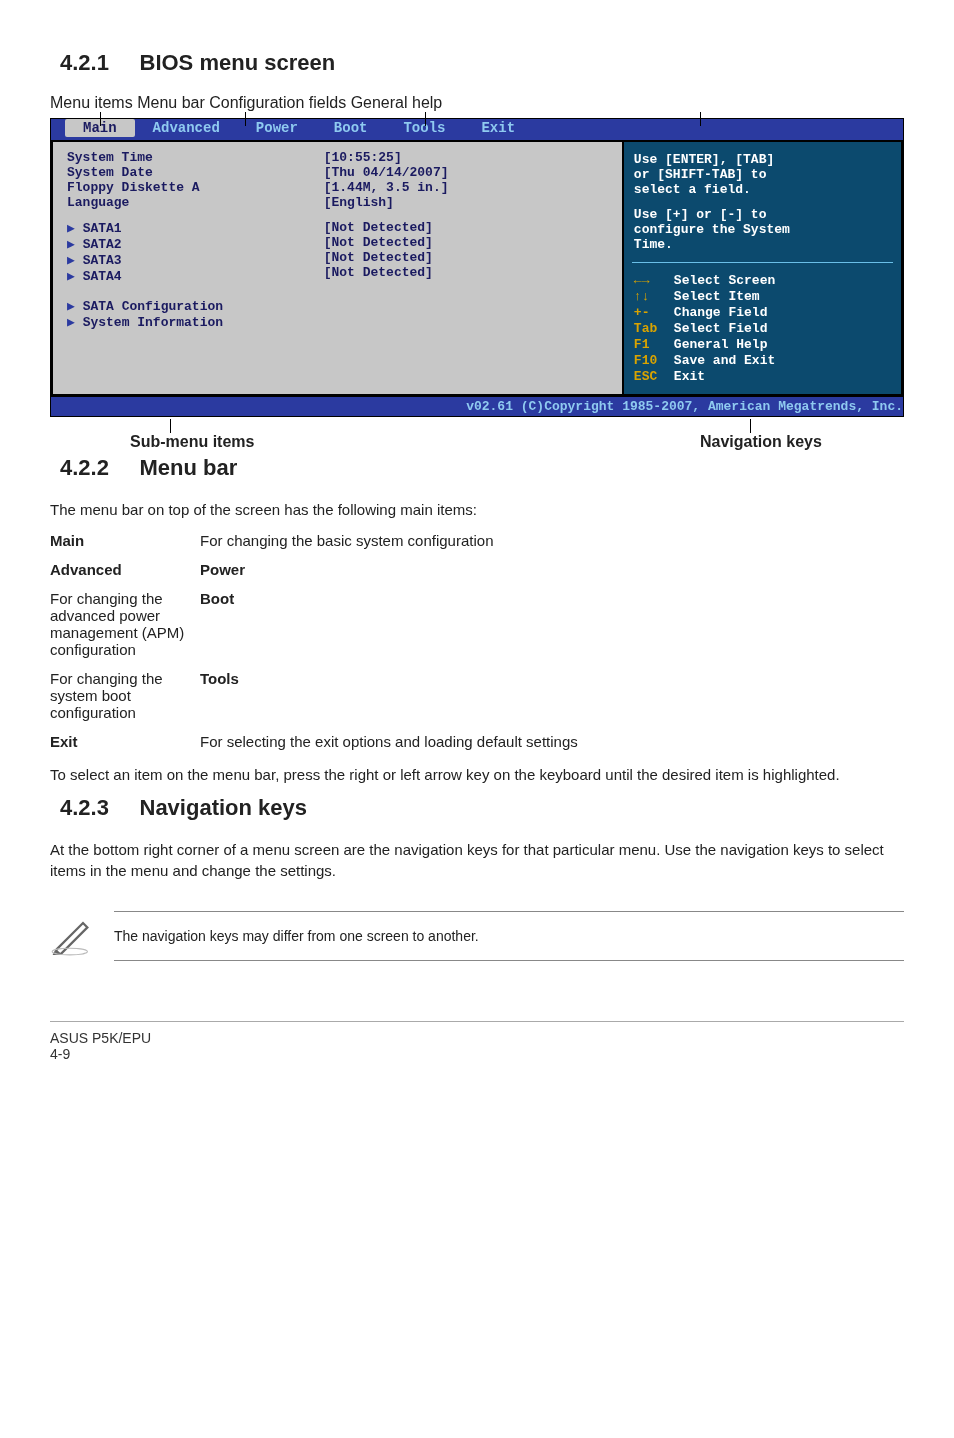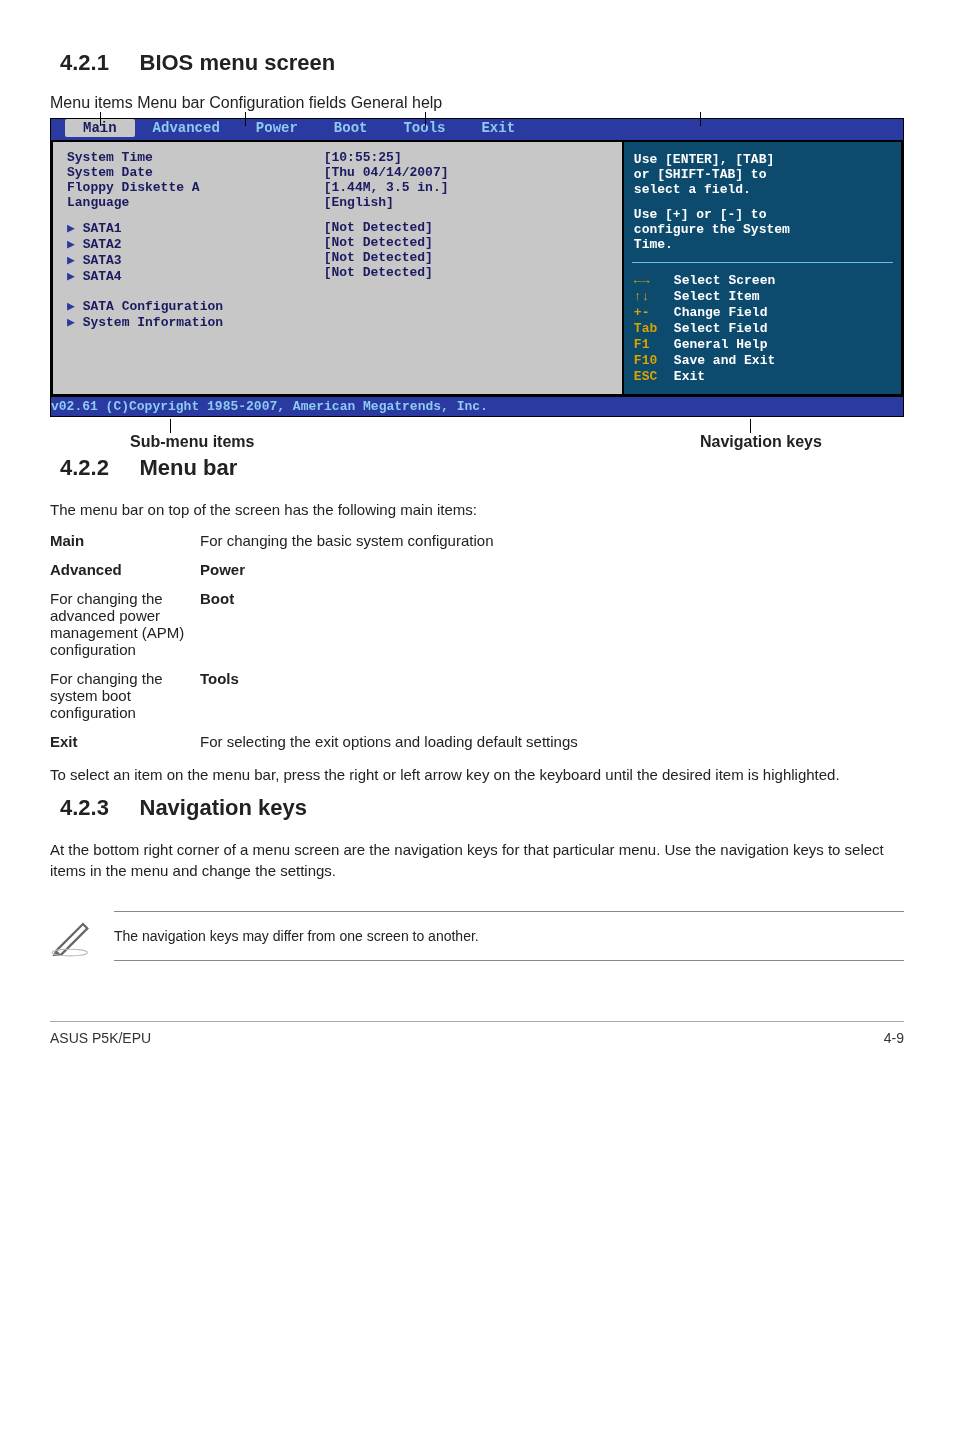--- a/index.html
+++ b/index.html
@@ -97,21 +97,21 @@
     color: #fff;
     padding: 10px 10px;
     box-sizing: border-box;
   }
   .bios-footer {
     background: #2b3aa0;
     color: #8fcaf0;
     font-family: "Courier New", monospace;
     font-weight: bold;
     font-size: 13px;
-    text-align: left;
+    text-align: right;
     padding: 2px 0;
     border-top: 1px solid #000;
   }
   .tri {
     color: #2b3aa0;
   }
   .help-sep {
     border-top: 1px solid #6abfe8;
     margin: 10px -2px;
   }
@@ -147,21 +147,21 @@
   .defs {
     display: grid;
     grid-template-columns: 150px auto;
     row-gap: 12px;
     font-size: 15px;
     margin: 12px 0 14px 0;
   }
   .defs .term { font-weight: bold; }
   .note-box {
     display: flex;
-    align-items: flex-end;
+    align-items: center;
     gap: 20px;
     margin-top: 30px;
   }
   .note-icon {
     width: 44px;
     flex-shrink: 0;
   }
   .note-line {
     flex: 1;
     border-top: 1px solid #888;
@@ -170,20 +170,21 @@
     font-size: 14px;
   }
   .page-footer {
     margin-top: 60px;
     border-top: 1px solid #aaa;
     display: flex;
     justify-content: space-between;
     font-size: 14px;
     padding-top: 8px;
     color: #333;
+    flex-direction: column;
   }
 </style>
 </head>
 <body>
 
 <h2 class="section">
   <span>4.2.1</span>
   &nbsp;&nbsp;&nbsp;
   <span>BIOS menu screen</span>
 </h2>

